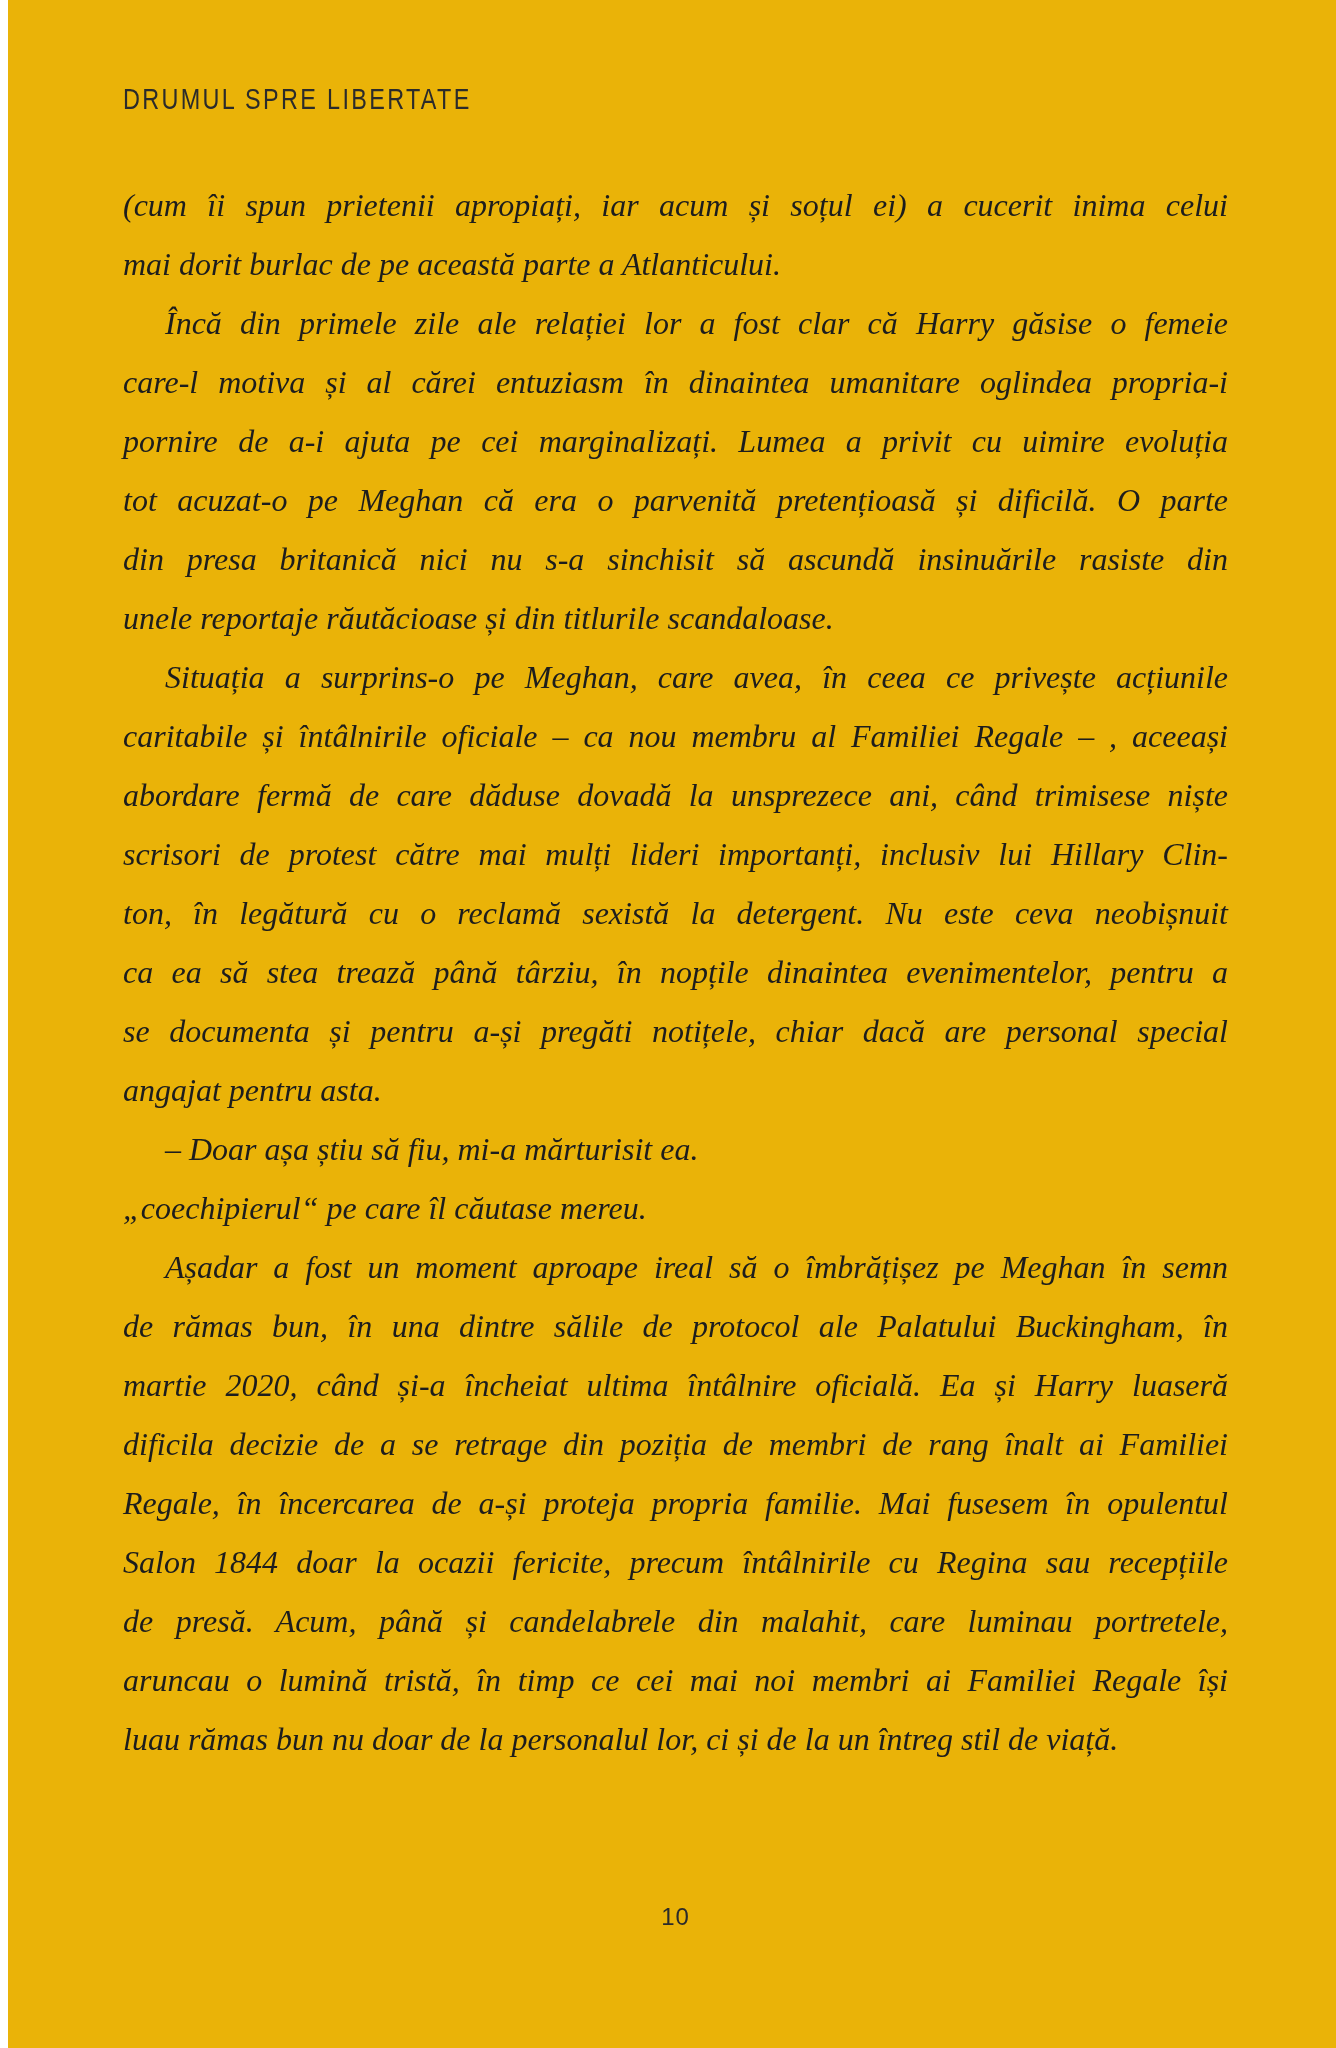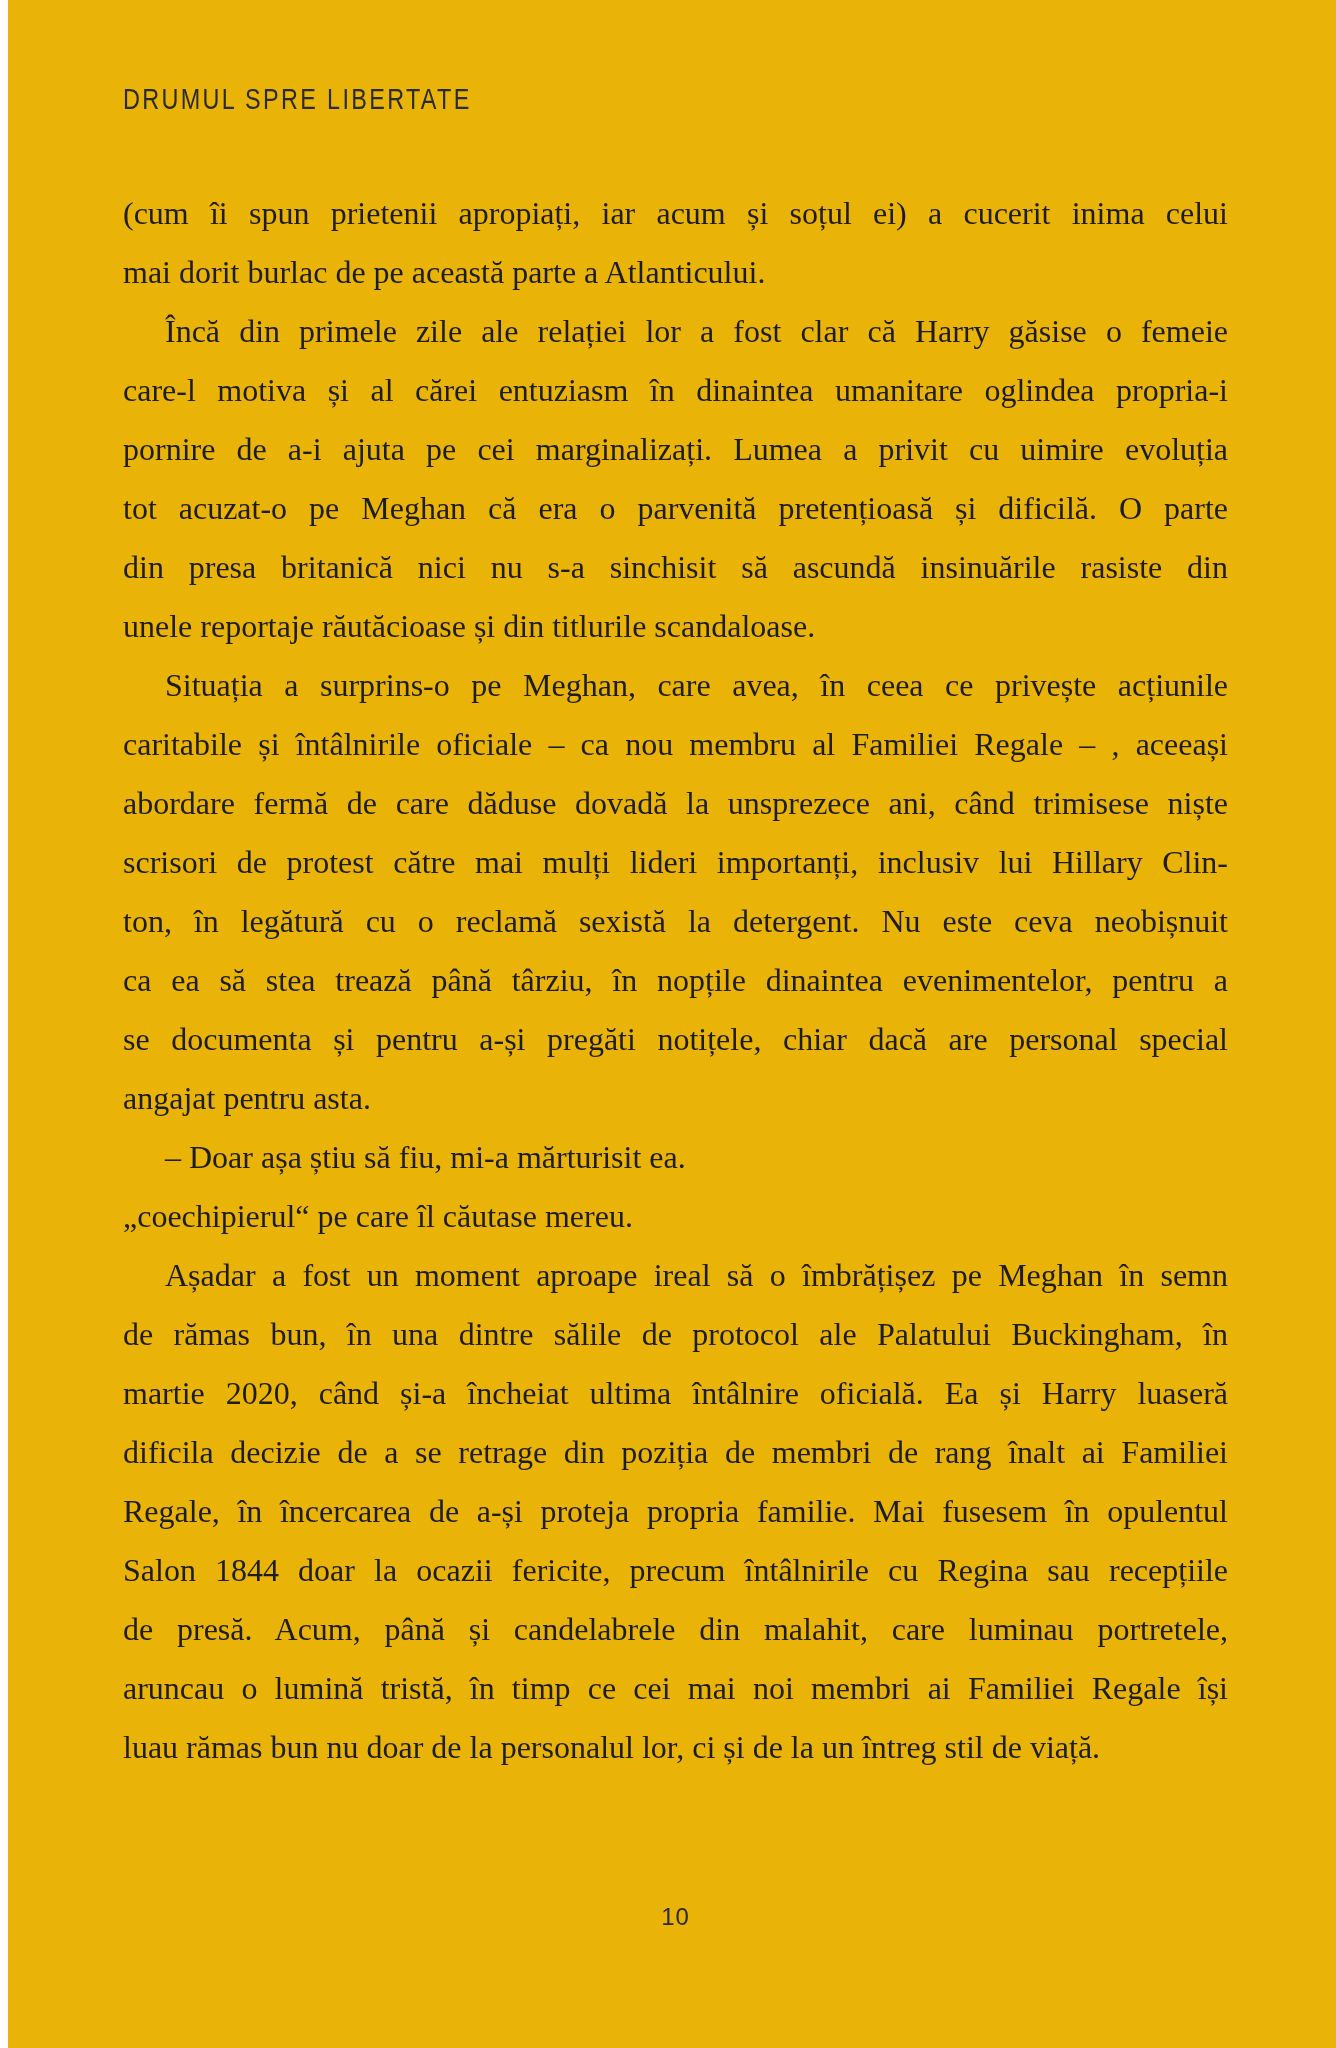--- a/index.html
+++ b/index.html
@@ -26,24 +26,25 @@
     font-weight: 400;
     letter-spacing: 3px;
     color: #2b2b2b;
     transform: scaleX(0.78);
     transform-origin: left center;
     white-space: nowrap;
   }
   .body-text {
     position: absolute;
     left: 115px;
-    top: 184px;
+    top: 176px;
     width: 1105px;
     font-size: 32px;
     line-height: 59px;
+    font-style: italic;
   }
   .paragraph { margin: 0; }
   .line {
     text-align: justify;
     text-align-last: justify;
     white-space: normal;
   }
   .line.last {
     text-align: right;
     text-align-last: left;

